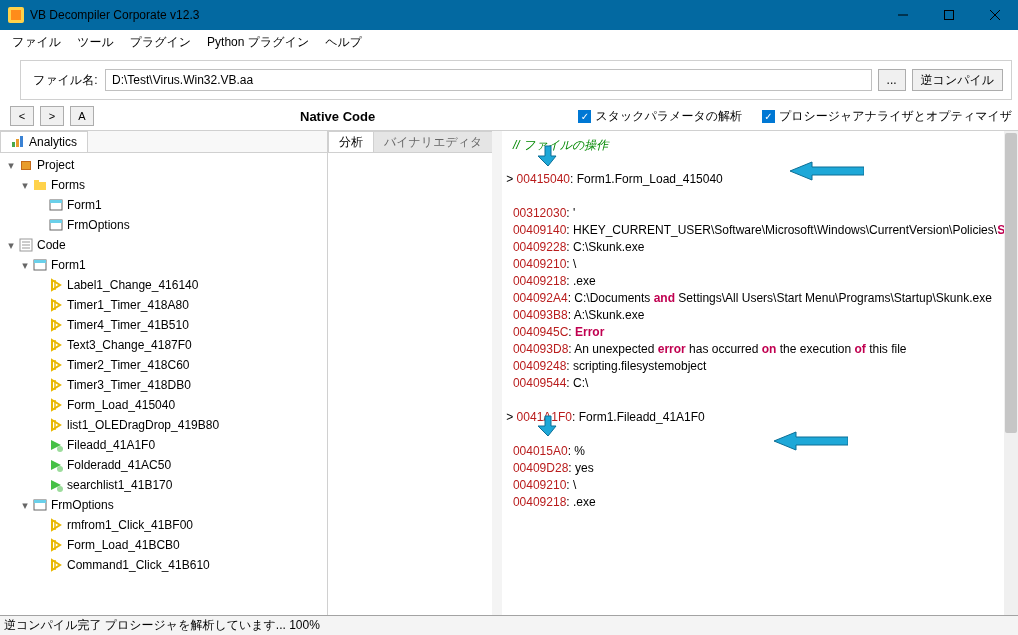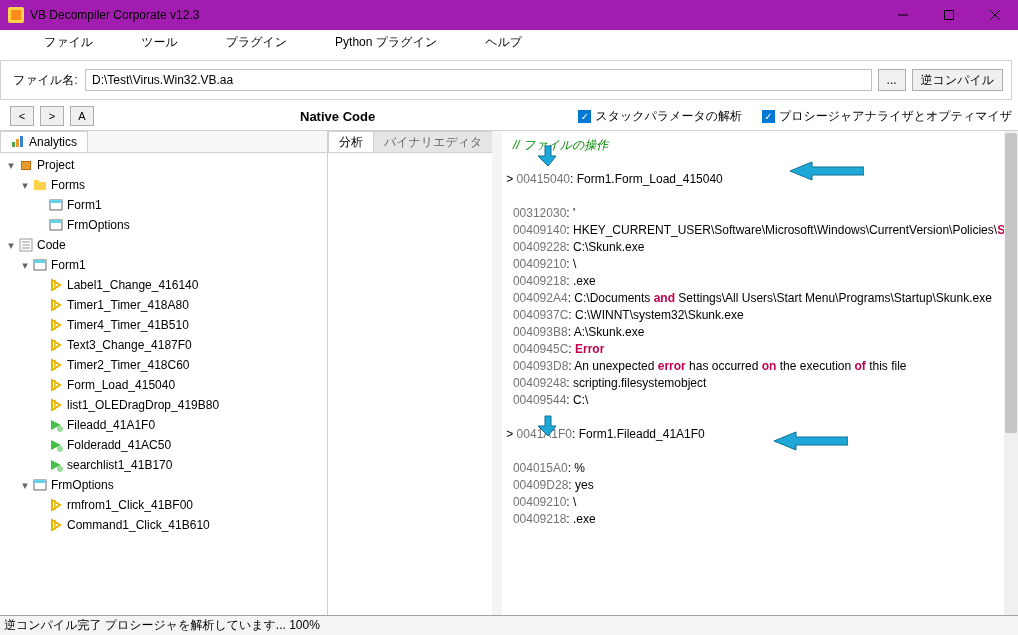--- a/index.html
+++ b/index.html
@@ -1,24 +1,24 @@
 <!DOCTYPE html>
 <html><head>
 <meta charset="utf-8">
 <style>
 * { box-sizing: border-box; margin: 0; padding: 0; font-family: "Yu Gothic UI", "Meiryo UI", "Segoe UI", sans-serif; font-size: 12px; }
 body { background: #fff; width: 1018px; height: 635px; overflow: hidden; display: flex; flex-direction: column; }
-.titlebar { height: 30px; background: #a21caf; display: flex; align-items: center; padding: 0 0 0 8px; border-bottom: none; }
+.titlebar { height: 30px; background: #0369a1; display: flex; align-items: center; padding: 0 0 0 8px; border-bottom: none; }
 .titlebar-icon { width: 16px; height: 16px; margin-right: 6px; }
 .titlebar-text { flex: 1; font-size: 12px; }
 .win-controls { display: flex; }
 .win-btn { width: 46px; height: 30px; display: flex; align-items: center; justify-content: center; color: #000; }
 .menubar { height: 24px; display: flex; align-items: center; padding: 0 4px; gap: 0; }
-.menubar span { padding: 3px 8px; display: inline-block; margin-left: 32px; }
-.filebar { padding: 8px; border: 1px solid #d0d0d0; margin: 6px 6px 2px 0; display: flex; align-items: center; gap: 6px; }
+.menubar span { padding: 3px 8px; display: inline-block; }
+.filebar { padding: 8px; border: 1px solid #d0d0d0; margin: 6px 6px 2px 20px; display: flex; align-items: center; gap: 6px; }
 .filebar-label { width: 70px; padding-left: 4px; }
 .filebar-input { flex: 1; height: 22px; border: 1px solid #c0c0c0; padding: 0 6px; background: #fff; }
 .filebar-btn { height: 22px; border: 1px solid #adadad; background: #f0f0f0; padding: 0 8px; font-size: 12px; }
 .subbar { display: flex; align-items: center; padding: 4px 6px 4px 10px; gap: 6px; }
 .nav-btn { width: 24px; height: 20px; border: 1px solid #adadad; background: #f0f0f0; display: flex; align-items: center; justify-content: center; font-size: 11px; }
 .sub-title { font-weight: bold; flex: 0 0 auto; margin-left: 200px; font-size: 13px; }
 .check-group { margin-left: auto; display: flex; gap: 20px; align-items: center; }
 .check-item { display: flex; align-items: center; gap: 4px; }
 .chk { width: 13px; height: 13px; background: #0078d4; display: flex; align-items: center; justify-content: center; color: #fff; font-size: 10px; }
 .main-split { display: flex; flex: 1; overflow: hidden; border-top: 1px solid #d0d0d0; }
@@ -28,21 +28,21 @@
 .tab.inactive { background: #e5e5e5; color: #666; }
 .tree { overflow-y: auto; flex: 1; padding: 2px 0; font-size: 12px; }
 .tree-row { display: flex; align-items: center; height: 20px; padding-left: 4px; white-space: nowrap; }
 .tree-row .exp { width: 14px; text-align: center; color: #666; font-size: 11px; }
 .tree-row .ico { width: 16px; height: 16px; margin-right: 3px; display:flex; align-items:center; justify-content:center; }
 .ind1 { padding-left: 18px; } .ind2 { padding-left: 34px; }
 .right-pane { flex: 1; display: flex; overflow: hidden; }
 .code-area { flex: 1; overflow: auto; position: relative; background: #fff; padding: 6px 0 6px 14px; font-family: Consolas, "Courier New", monospace; font-size: 13px; line-height: 17px; }
 .code-area .sidebar-gutter { position: absolute; left: 0; top: 0; bottom: 0; width: 10px; background: #f4f4f4; }
 .cline { white-space: pre; }
-.c-addr { color: #737373; }
+.c-addr { color: #b91c1c; }
 .c-kw { color: #c00050; font-weight: bold; }
 .c-comment { color: #008800; font-style: italic; }
 .arrow-overlay { position: absolute; pointer-events: none; }
 .arrow-down { width: 24px; height: 22px; }
 .arrow-left { width: 76px; height: 20px; }
 .right-tabs { display: flex; height: 22px; background: #f8f8f8; border-bottom: 1px solid #d0d0d0; }
 .statusbar { height: 20px; border-top: 1px solid #a3a3a3; background: #f4f4f4; font-size: 12px; padding: 0 4px; display: flex; align-items: center; }
 .scrollbar-v { position: absolute; right: 0; top: 0; bottom: 0; width: 14px; background: #f0f0f0; }
 .thumb { position: absolute; left: 1px; right: 1px; top: 2px; height: 300px; background: #c6c6c6; border-radius: 2px; }
 </style>
@@ -238,20 +238,30 @@
             <span>Timer2_Timer_418C60</span>
           </div>
           <div class="tree-row ind2">
             <span class="exp"></span>
             <span class="ico">
               <svg width="14" height="14">
                 <path d="M3 2 L11 7 L3 12 Z" fill="none" stroke="#e8b800" stroke-width="2"></path>
                 <line x1="6" y1="2" x2="6" y2="12" stroke="#e8b800" stroke-width="1.5"></line>
               </svg>
             </span>
+            <span>Timer3_Timer_418DB0</span>
+          </div>
+          <div class="tree-row ind2">
+            <span class="exp"></span>
+            <span class="ico">
+              <svg width="14" height="14">
+                <path d="M3 2 L11 7 L3 12 Z" fill="none" stroke="#e8b800" stroke-width="2"></path>
+                <line x1="6" y1="2" x2="6" y2="12" stroke="#e8b800" stroke-width="1.5"></line>
+              </svg>
+            </span>
             <span>Form_Load_415040</span>
           </div>
           <div class="tree-row ind2">
             <span class="exp"></span>
             <span class="ico">
               <svg width="14" height="14">
                 <path d="M3 2 L11 7 L3 12 Z" fill="none" stroke="#e8b800" stroke-width="2"></path>
                 <line x1="6" y1="2" x2="6" y2="12" stroke="#e8b800" stroke-width="1.5"></line>
               </svg>
             </span>
@@ -301,20 +311,30 @@
       <div id="frmopt-children">
           <div class="tree-row ind2">
             <span class="exp"></span>
             <span class="ico">
               <svg width="14" height="14">
                 <path d="M3 2 L11 7 L3 12 Z" fill="none" stroke="#e8b800" stroke-width="2"></path>
                 <line x1="6" y1="2" x2="6" y2="12" stroke="#e8b800" stroke-width="1.5"></line>
               </svg>
             </span>
             <span>rmfrom1_Click_41BF00</span>
+          </div>
+          <div class="tree-row ind2">
+            <span class="exp"></span>
+            <span class="ico">
+              <svg width="14" height="14">
+                <path d="M3 2 L11 7 L3 12 Z" fill="none" stroke="#e8b800" stroke-width="2"></path>
+                <line x1="6" y1="2" x2="6" y2="12" stroke="#e8b800" stroke-width="1.5"></line>
+              </svg>
+            </span>
+            <span>Form_Load_41BCB0</span>
           </div>
           <div class="tree-row ind2">
             <span class="exp"></span>
             <span class="ico">
               <svg width="14" height="14">
                 <path d="M3 2 L11 7 L3 12 Z" fill="none" stroke="#e8b800" stroke-width="2"></path>
                 <line x1="6" y1="2" x2="6" y2="12" stroke="#e8b800" stroke-width="1.5"></line>
               </svg>
             </span>
             <span>Command1_Click_41B610</span>
@@ -334,21 +354,20 @@
           <div class="cline">  <span class="c-comment">// ファイルの操作</span></div>
           <div class="cline"> </div>
           <div class="cline"><span>&gt;</span> <span class="c-addr">00415040</span>: Form1.Form_Load_415040</div>
           <div class="cline"> </div>
           <div class="cline">  <span class="c-addr">00312030</span>: '</div>
           <div class="cline">  <span class="c-addr">00409140</span>: HKEY_CURRENT_USER\Software\Microsoft\Windows\CurrentVersion\Policies\<span class="c-kw">System</span>\</div>
           <div class="cline">  <span class="c-addr">00409228</span>: C:\Skunk.exe</div>
           <div class="cline">  <span class="c-addr">00409210</span>: \</div>
           <div class="cline">  <span class="c-addr">00409218</span>: .exe</div>
           <div class="cline">  <span class="c-addr">004092A4</span>: C:\Documents <span class="c-kw">and</span> Settings\All Users\Start Menu\Programs\Startup\Skunk.exe</div>
-          <div class="cline">  <span class="c-addr">0040937C</span>: C:\WINNT\system32\Skunk.exe</div>
           <div class="cline">  <span class="c-addr">004093B8</span>: A:\Skunk.exe</div>
           <div class="cline">  <span class="c-addr">0040945C</span>: <span class="c-kw">Error</span></div>
           <div class="cline">  <span class="c-addr">004093D8</span>: An unexpected <span class="c-kw">error</span> has occurred <span class="c-kw">on</span> the execution <span class="c-kw">of</span> this file</div>
           <div class="cline">  <span class="c-addr">00409248</span>: scripting.filesystemobject</div>
           <div class="cline">  <span class="c-addr">00409544</span>: C:\</div>
           <div class="cline"> </div>
           <div class="cline"><span>&gt;</span> <span class="c-addr">0041A1F0</span>: Form1.Fileadd_41A1F0</div>
           <div class="cline"> </div>
           <div class="cline">  <span class="c-addr">004015A0</span>: %</div>
           <div class="cline">  <span class="c-addr">00409D28</span>: yes</div>

